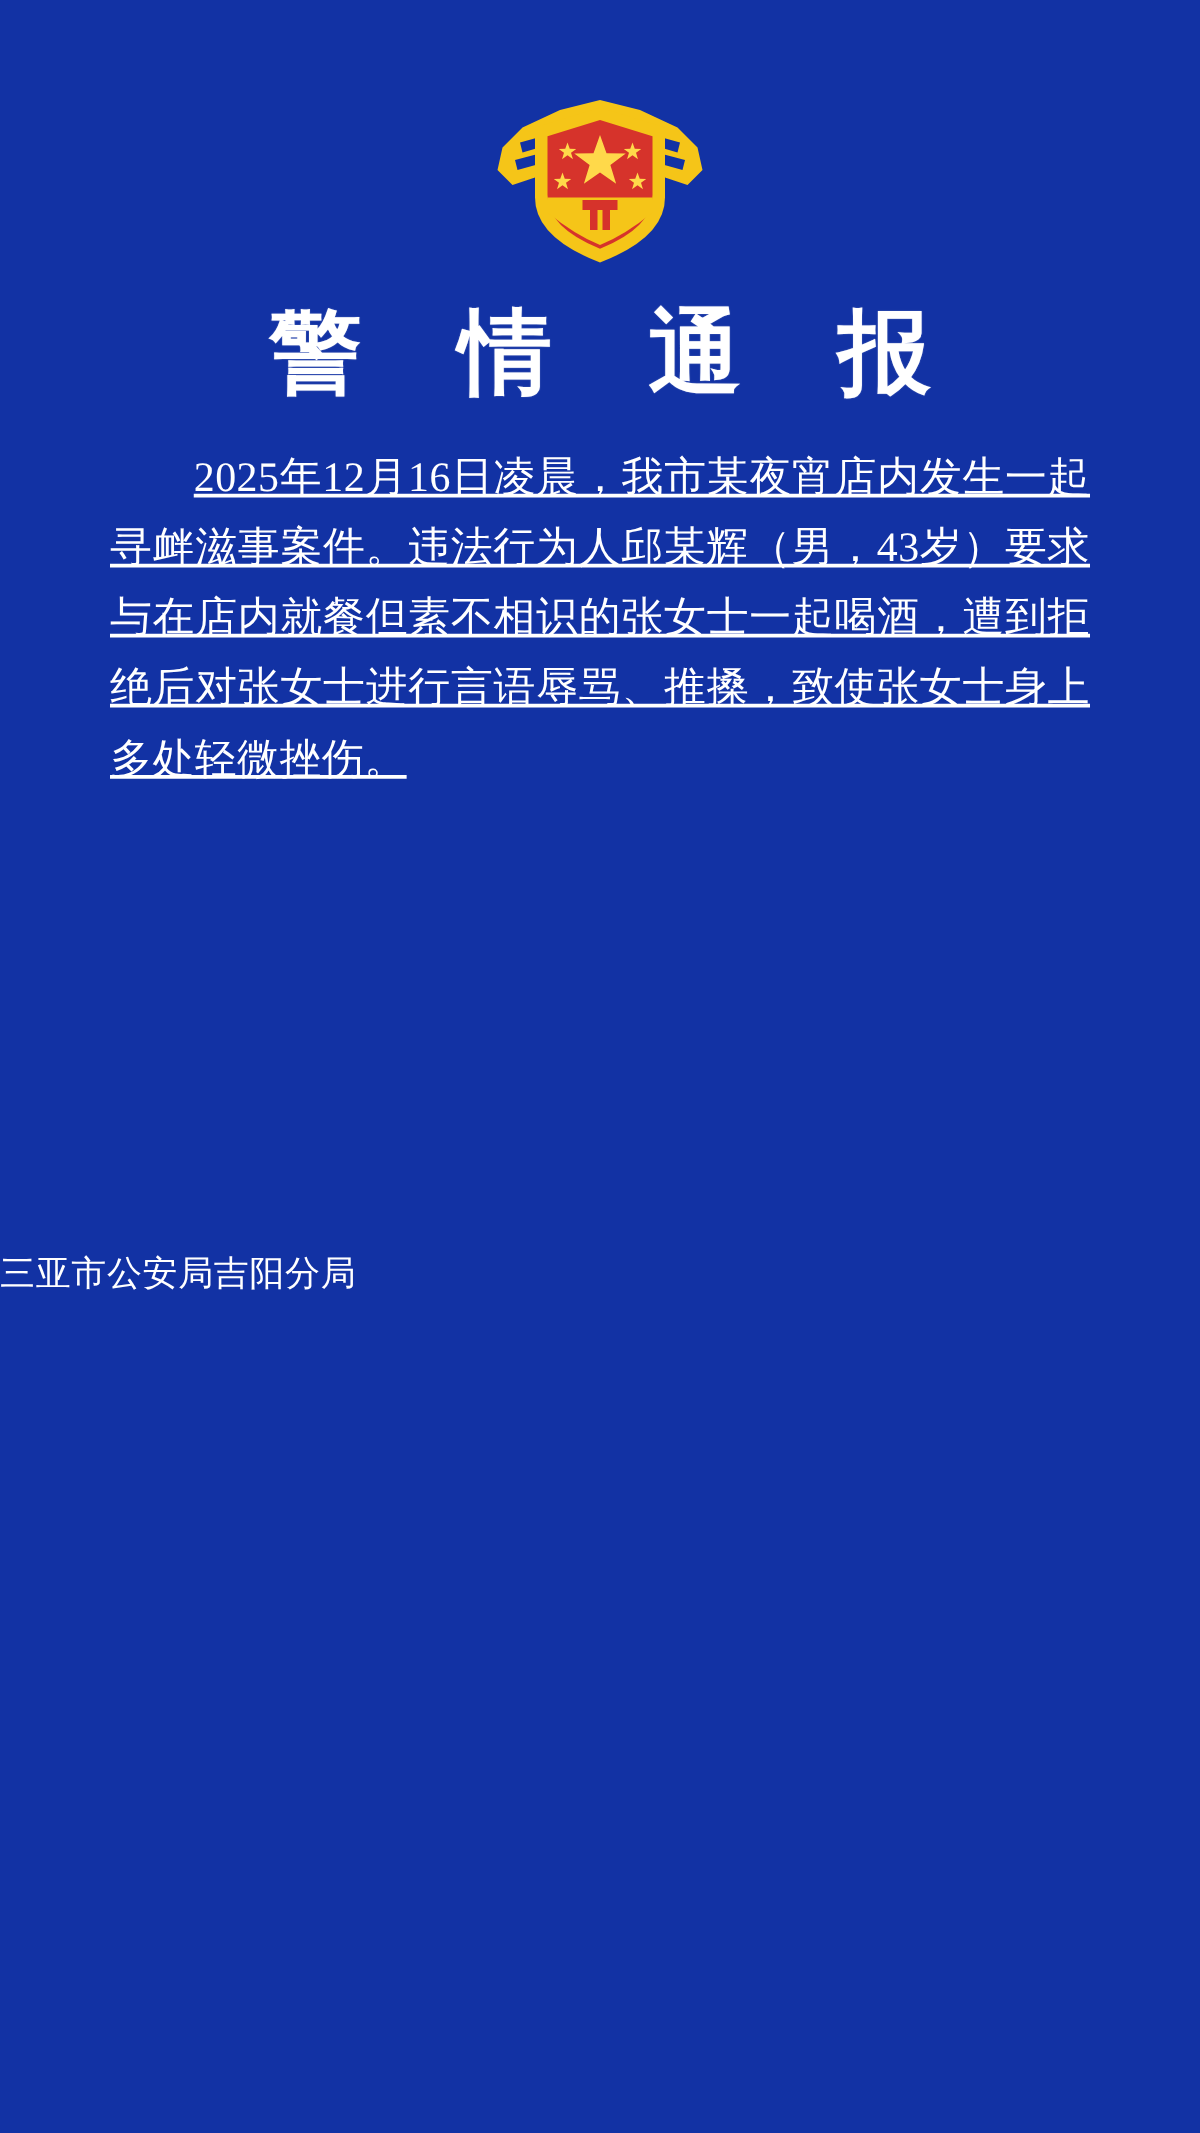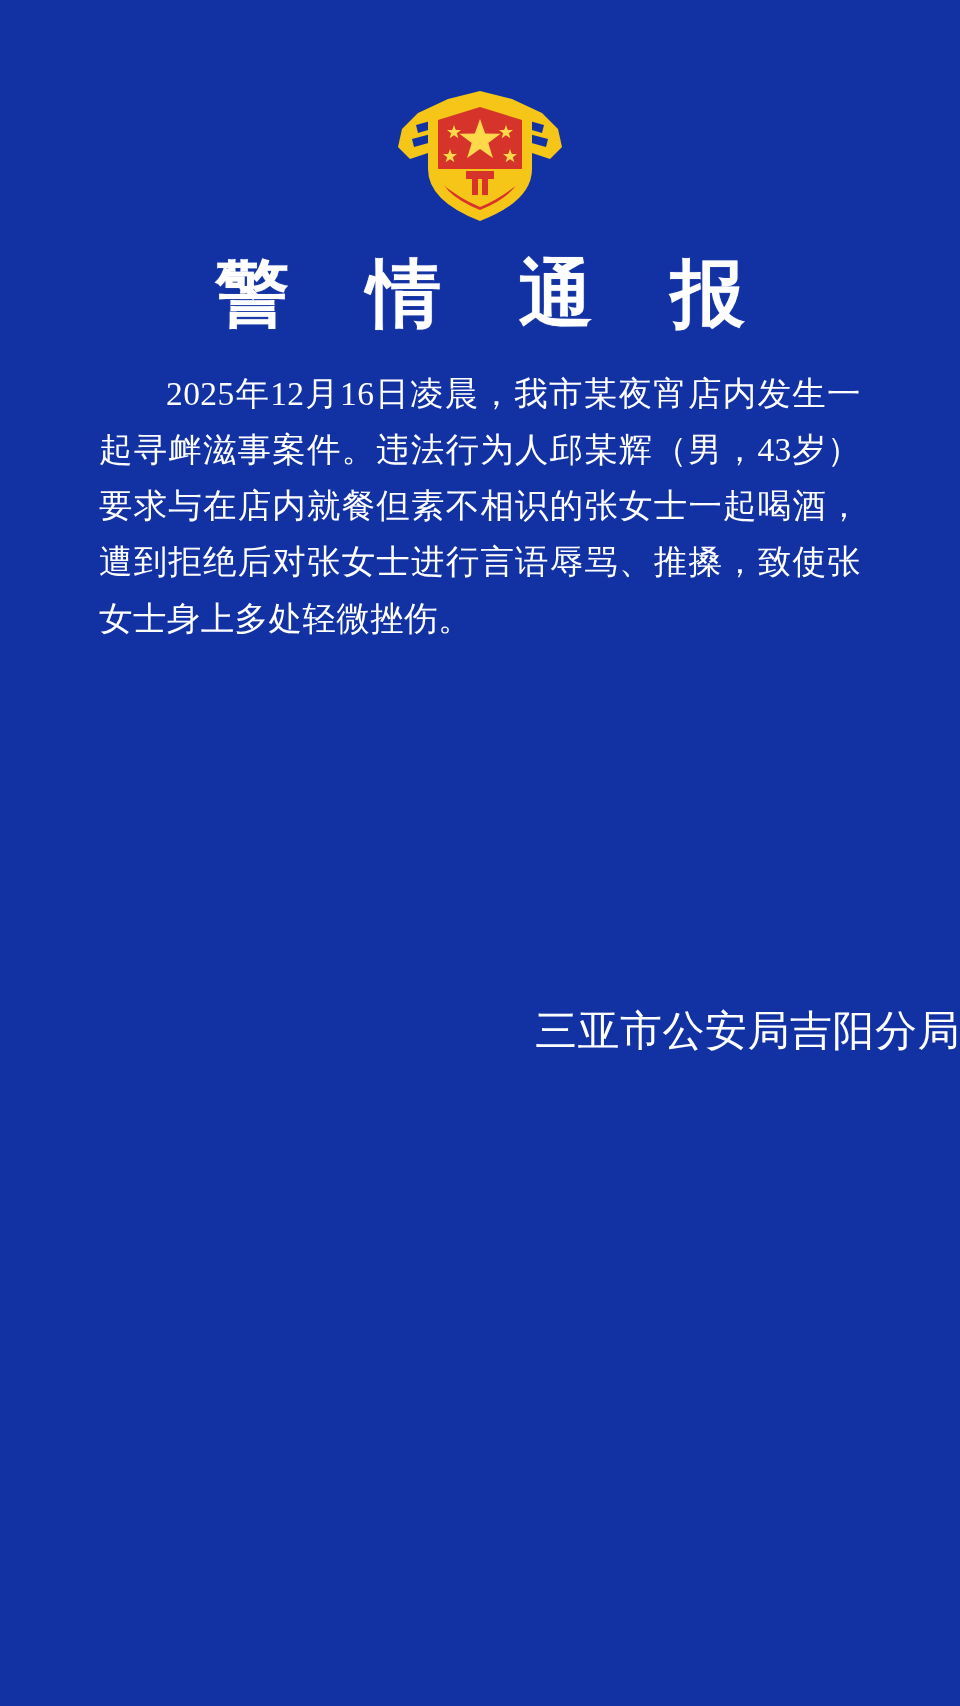--- a/index.html
+++ b/index.html
@@ -12,21 +12,21 @@
     background: #1232a4;
     font-family: "Liberation Serif", "DejaVu Serif", serif;
     color: #ffffff;
     overflow: hidden;
     position: relative;
   }
   .page {
     width: 960px;
     height: 1706px;
     box-sizing: border-box;
-    padding: 15px;
+    padding: 4px;
     position: relative;
   }
 
   
   .emblem-wrap {
     width: 100%;
     display: flex;
     justify-content: center;
     padding-top: 58px;
   }
@@ -54,30 +54,31 @@
     margin: 26px 84px 0 84px;
     font-size: 33.5px;
     line-height: 1.68;
     text-align: justify;
     text-justify: inter-ideograph;
     letter-spacing: 0.4px;
   }
   .body-text p {
     margin: 0;
     text-indent: 2em;
+    text-decoration: underline;
   }
 
   
   .signature {
     position: absolute;
     left: 0;
     right: 0;
     top: 995px;
-    text-align: right;
-    font-size: 42px;
+    text-align: left;
+    font-size: 28px;
     line-height: 1.75;
   }
   .signature div {
     letter-spacing: 0.5px;
   }
 </style>
 </head>
 <body>
 
 <div class="page">

